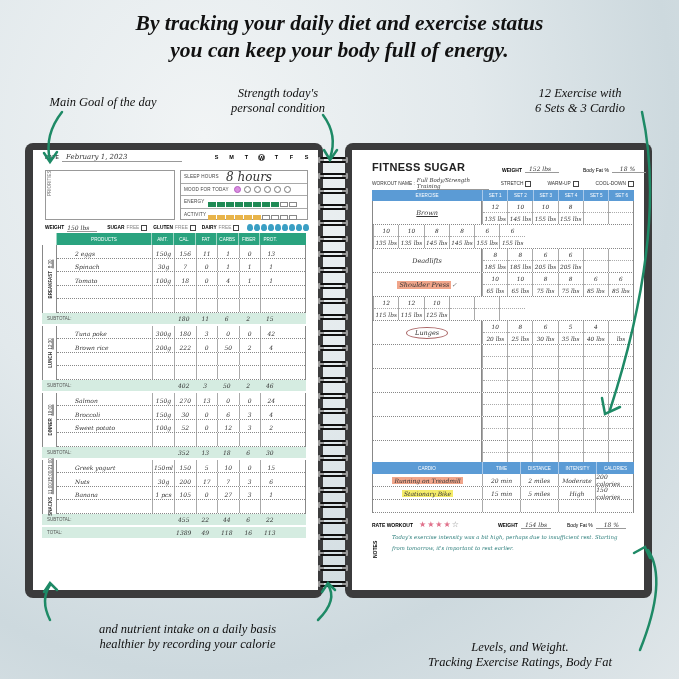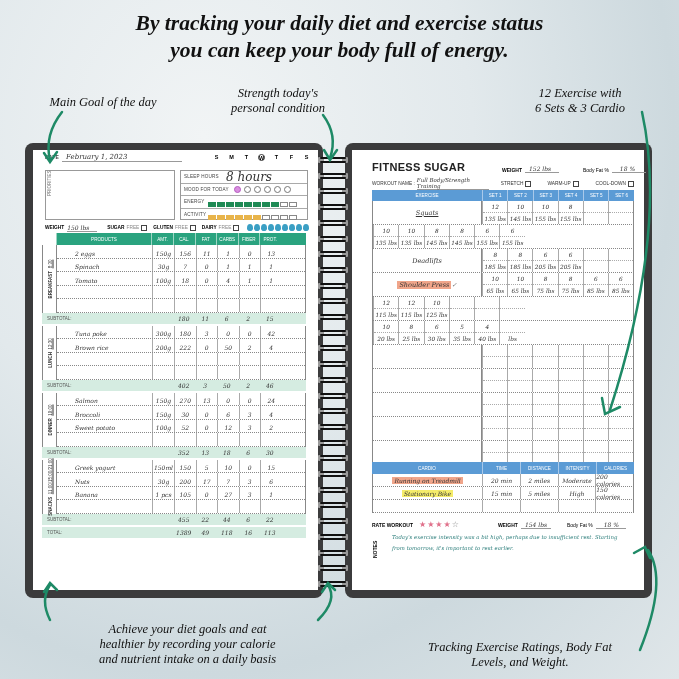--- a/index.html
+++ b/index.html
@@ -65,27 +65,26 @@
 </div>
 <div class="caption" style="left:218px;top:86px;width:120px">
   <div>Strength today's</div>
   <div>personal condition</div>
 </div>
 <div class="caption" style="left:520px;top:86px;width:120px">
   <div>12 Exercise with</div>
   <div>6 Sets &amp; 3 Cardio</div>
 </div>
 <div class="caption" style="left:80px;top:622px;width:215px">
-  <div>Achieve your diet goals and eat</div>
+  <div>and nutrient intake on a daily basis</div>
   <div>healthier by recording your calorie</div>
-  <div>and nutrient intake on a daily basis</div>
 </div>
 <div class="caption" style="left:410px;top:640px;width:220px">
+  <div>Levels, and Weight.</div>
   <div>Tracking Exercise Ratings, Body Fat</div>
-  <div>Levels, and Weight.</div>
 </div>
 
 <div class="book" style="left:25px;top:143px;width:298px;height:455px"></div>
 <div class="page" style="left:33px;top:150px;width:285px;height:440px"></div>
 
 <div class="book" style="left:345px;top:143px;width:307px;height:455px"></div>
 <div class="page" style="left:352px;top:150px;width:292px;height:440px"></div>
 
 <div class="spiral" id="spiral">
     <div class="ring" style="top: 6px;">
@@ -579,21 +578,21 @@
       <div class="ex-name" style="border-left: none;">EXERCISE</div>
       <div class="ex-set">SET 1</div>
       <div class="ex-set">SET 2</div>
       <div class="ex-set">SET 3</div>
       <div class="ex-set">SET 4</div>
       <div class="ex-set">SET 5</div>
       <div class="ex-set">SET 6</div>
     </div>
   <div id="fit-body">
       <div class="exrow">
-        <div class="nm hand" style="text-decoration: underline;">Squats</div>
+        <div class="nm hand" style="text-decoration: underline;">Brown</div>
         <div class="set">
           <div class="hand">12</div>
           <div class="hand">135 lbs</div>
         </div>
         <div class="set">
           <div class="hand">10</div>
           <div class="hand">145 lbs</div>
         </div>
         <div class="set">
           <div class="hand">10</div>
@@ -715,20 +714,23 @@
         <div class="set">
           <div class="hand"></div>
           <div class="hand"></div>
         </div>
         <div class="set">
           <div class="hand"></div>
           <div class="hand"></div>
         </div>
       </div>
       <div class="exrow">
+        <div class="nm hand">
+          <span style="border: 1px solid rgb(170, 102, 102); border-radius: 50%; padding: 1px 8px;">Lunges</span>
+        </div>
         <div class="set">
           <div class="hand">10</div>
           <div class="hand">20 lbs</div>
         </div>
         <div class="set">
           <div class="hand">8</div>
           <div class="hand">25 lbs</div>
         </div>
         <div class="set">
           <div class="hand">6</div>

